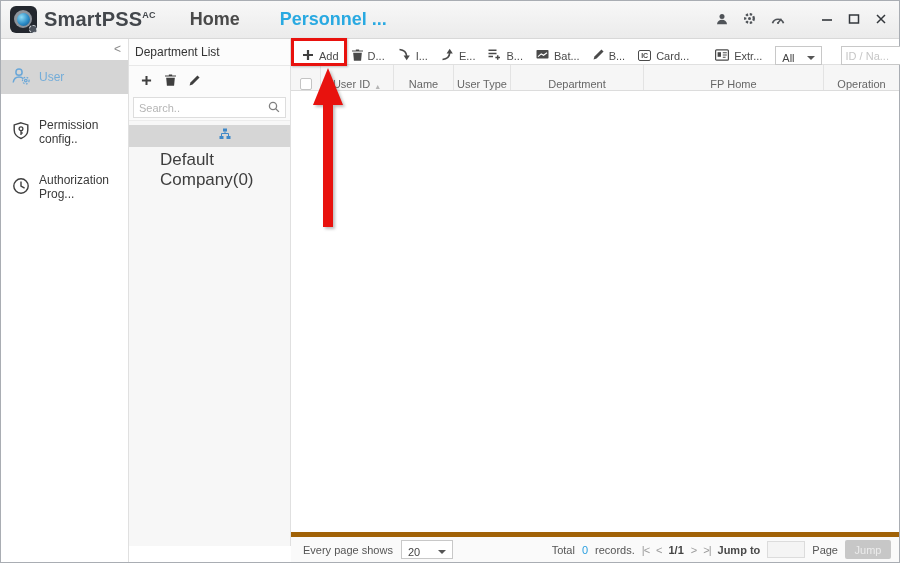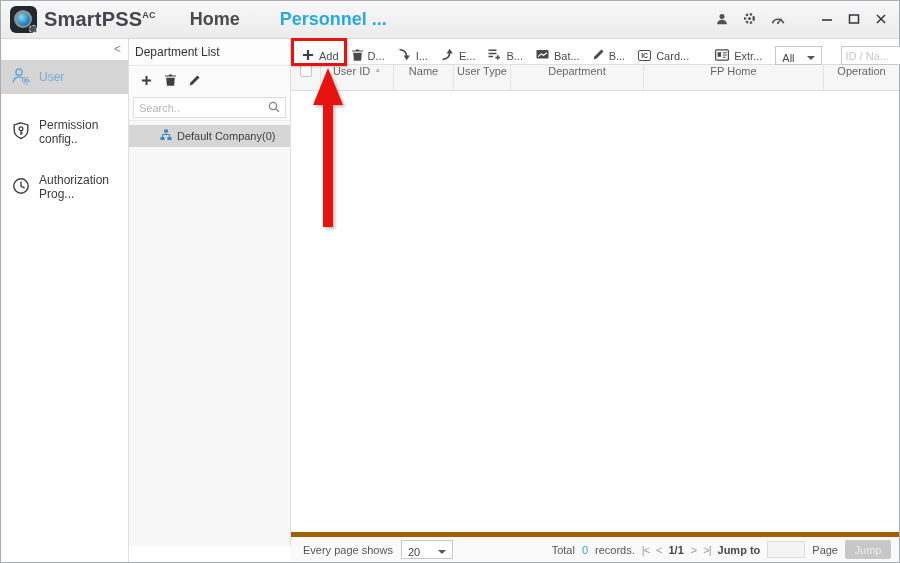--- a/index.html
+++ b/index.html
@@ -43,21 +43,21 @@
     background:#fcfcfc; border-bottom:1px solid #e8e8e8; }
   .dept-actions { height:29px; display:flex; align-items:center; gap:13px; padding-left:12px;
     background:#fbfbfb; }
   .dept-search { height:26px; padding:2px 4px; border-bottom:1px solid #ececec; background:#fbfbfb; }
   .dept-search-box { height:21px; background:#fff; border:1px solid #ddd; display:flex;
     align-items:center; padding:0 5px; }
   .dept-search-box input { flex:1; border:none; outline:none; font-size:11px; color:#444;
     background:transparent; width:110px; font-family:"Liberation Sans",sans-serif; }
   .dept-search-box input::placeholder { color:#b5b5b5; }
   .tree-item { display:flex; align-items:center; gap:5px; height:22px; margin-top:4px;
-    padding-left:31px; font-size:11px; color:#3e3e3e; }
+    padding-left:31px; font-size:17px; color:#3e3e3e;flex-direction:column; }
   .tree-item.selected { background:#d6d6d6; }
 
   
   .main { position:absolute; left:290px; top:38px; right:0; bottom:0; display:flex;
     flex-direction:column; background:#fff; }
   .toolbar { height:26px; flex:0 0 26px; display:flex; align-items:center; gap:13px;
     padding:8px 7px 0 11px; border-bottom:1px solid #e0e0e0; background:#fff; }
   .tbtn { display:flex; align-items:center; gap:5px; font-size:11px; color:#4a4a4a; white-space:nowrap; }
   .tb-sep { width:1px; height:15px; background:#ddd; }
   .selectbox { height:19px; border:1px solid #c8c8c8; background:#fff; display:flex;
@@ -67,21 +67,21 @@
   .tb-search { width:88px; height:19px; border:1px solid #c8c8c8; background:#fff;
     display:flex; align-items:center; padding:0 4px; margin-left:6px; }
   .tb-search input { flex:1; width:56px; border:none; outline:none; font-size:11px; color:#444;
     font-family:"Liberation Sans",sans-serif; }
   .tb-search input::placeholder { color:#c6c6c6; }
   .push-right { margin-left:auto; }
 
   
   .thead { height:26px; flex:0 0 26px; display:flex; background:#f6f6f6;
     border-bottom:1px solid #dcdcdc; font-size:11px; color:#666; }
-  .th { display:flex; align-items:flex-start; justify-content:center; border-right:1px solid #e3e3e3;
+  .th { display:flex; align-items:flex-end; justify-content:center; border-right:1px solid #e3e3e3;
     height:100%; }
   .th:last-child { border-right:none; }
   .th-check { width:30px; flex:0 0 30px; }
   .th-userid { width:73px; flex:0 0 73px; }
   .th-name { width:60px; flex:0 0 60px; }
   .th-usertype { width:57px; flex:0 0 57px; }
   .th-dept { width:133px; flex:0 0 133px; }
   .th-fp { width:180px; flex:0 0 180px; }
   .th-op { flex:1; }
   .checkbox { width:12px; height:12px; border:1px solid #c4c4c4; border-radius:2px; background:#fff; }

